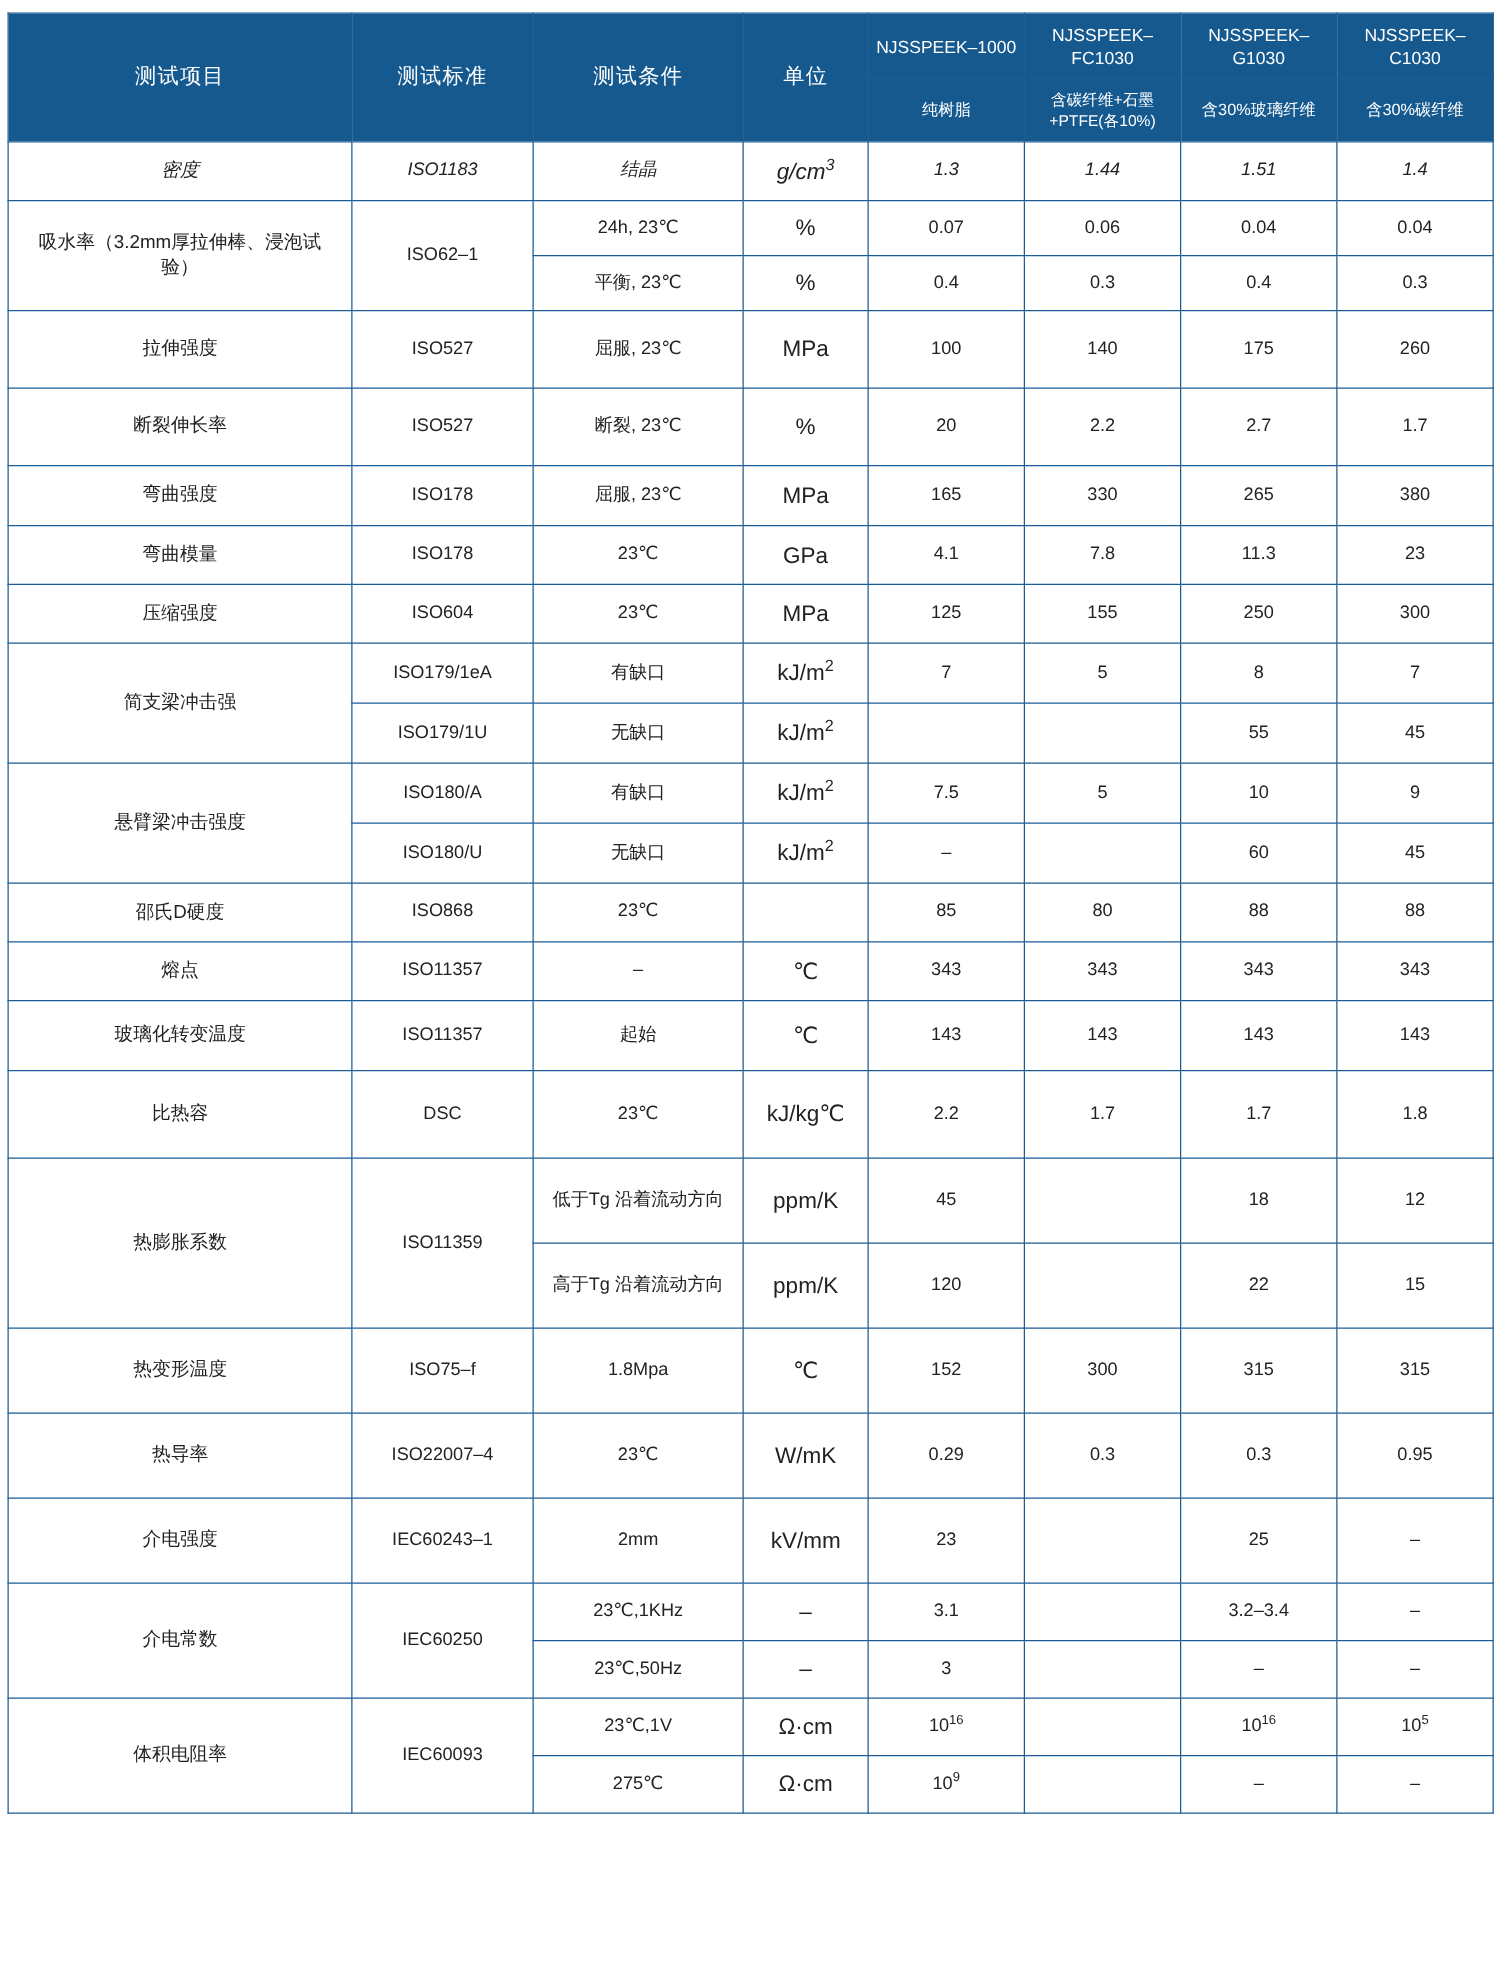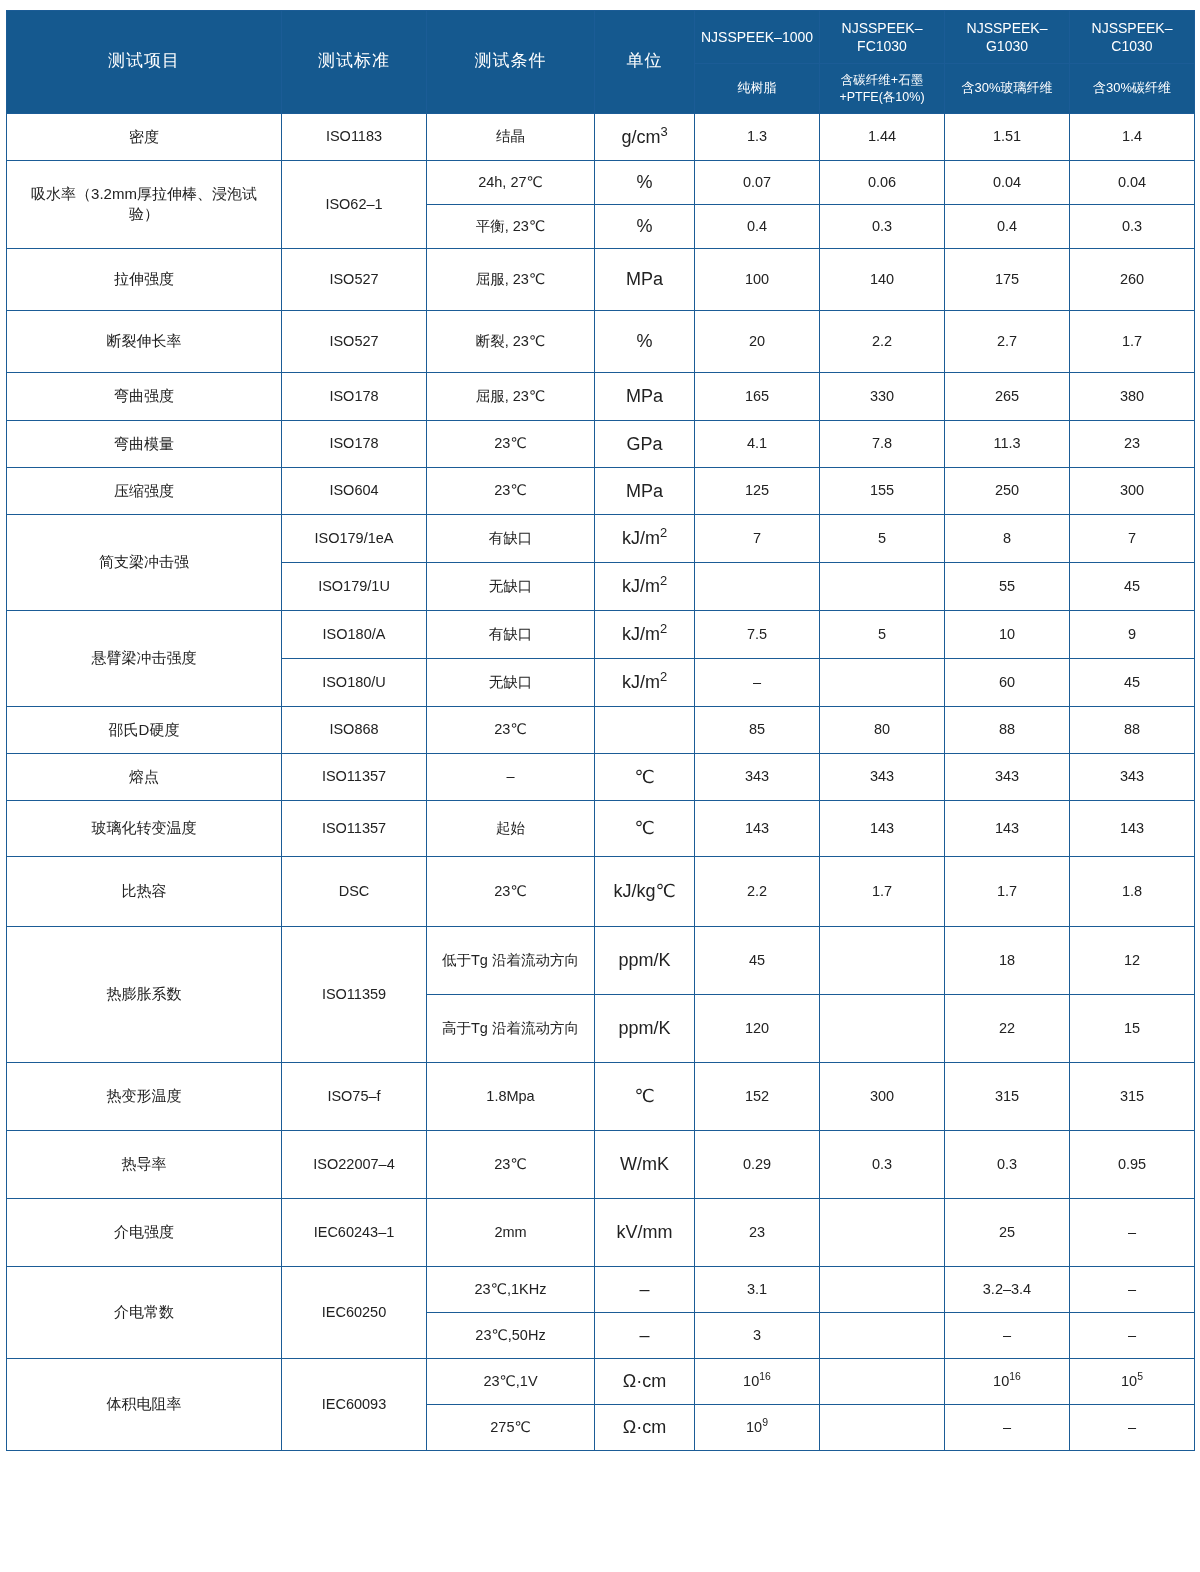--- a/index.html
+++ b/index.html
@@ -107,34 +107,34 @@
         <th class="prodname">NJSSPEEK–C1030</th>
       </tr>
       <tr>
         <th class="proddesc">纯树脂</th>
         <th class="proddesc small">含碳纤维+石墨+PTFE(各10%)</th>
         <th class="proddesc">含30%玻璃纤维</th>
         <th class="proddesc">含30%碳纤维</th>
       </tr>
     </thead>
     <tbody id="tbody">
-        <tr style="height: 44px;">
+        <tr style="height: 44px; font-style: italic;">
           <td class="item">密度</td>
           <td class="std">ISO1183</td>
           <td class="cond">结晶</td>
           <td class="unit">g/cm<sup>3</sup></td>
           <td class="val">1.3</td>
           <td class="val">1.44</td>
           <td class="val">1.51</td>
           <td class="val">1.4</td>
         </tr>
         <tr style="height: 44px;">
           <td class="item" rowspan="2">吸水率（3.2mm厚拉伸棒、浸泡试验）</td>
           <td class="std" rowspan="2">ISO62–1</td>
-          <td class="cond">24h, 27℃</td>
+          <td class="cond">24h, 23℃</td>
           <td class="unit">%</td>
           <td class="val">0.07</td>
           <td class="val">0.06</td>
           <td class="val">0.04</td>
           <td class="val">0.04</td>
         </tr>
         <tr style="height: 44px;">
           <td class="cond">平衡, 23℃</td>
           <td class="unit">%</td>
           <td class="val">0.4</td>

